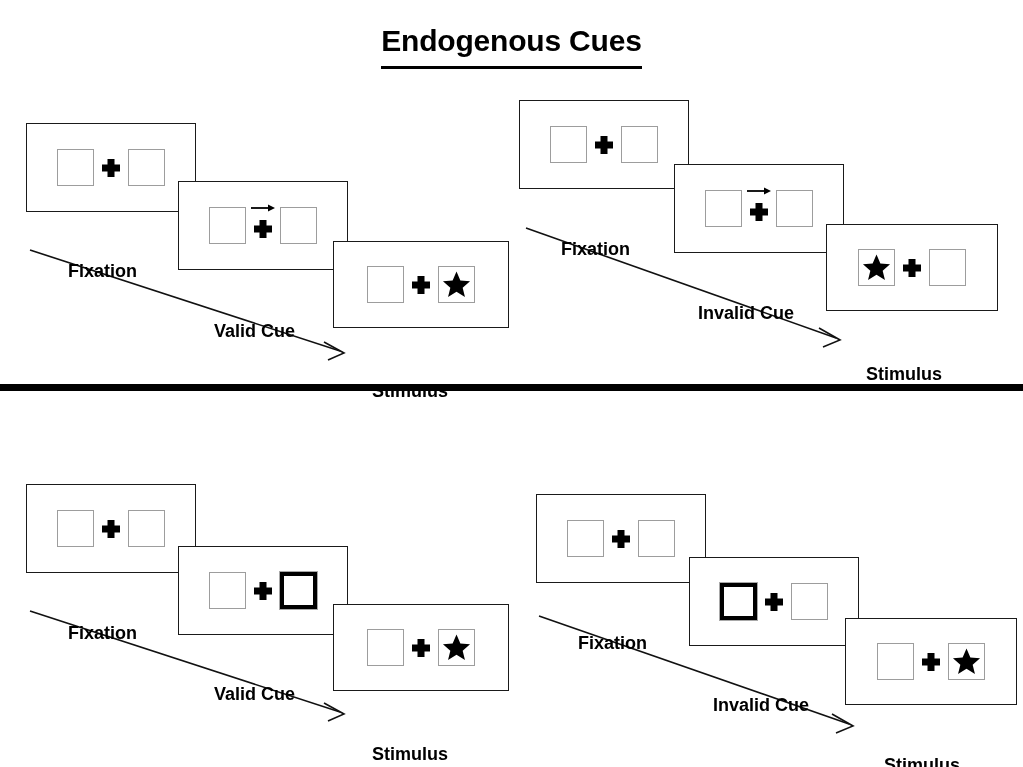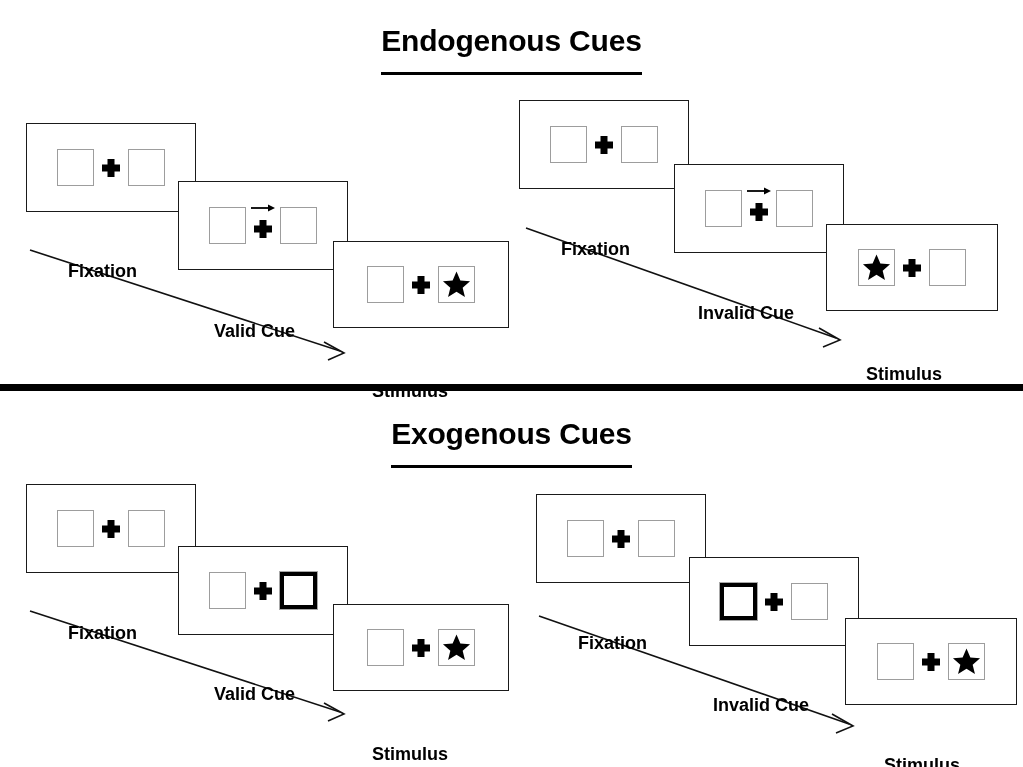--- a/index.html
+++ b/index.html
@@ -28,21 +28,21 @@
     position: absolute;
     width: 100%;
     text-align: center;
     font-weight: bold;
     font-size: 30px;
     letter-spacing: -0.2px;
     color: #000;
   }
   .section-title span {
     border-bottom: 3px solid #000;
-    padding-bottom: 14px;
+    padding-bottom: 8px;
     display: inline-block;
     line-height: 1.12;
   }
   #title-endogenous { top: 24px; left: 0; }
   #title-exogenous  { top: 417px; left: 0; }
 
   
   .divider {
     position: absolute;
     left: 0;
@@ -246,23 +246,20 @@
         </svg>
       </div>
       <div class="plus"></div>
       <div class="sbox"></div>
     </div>
   </div>
   <div class="caption" style="left:866px; top:321px;">Stimulus</div>
 
   <div class="divider" id="divider-main"></div>
 
-  <div class="section-title" id="title-exogenous">
-    <span>Exogenous Cues</span>
-  </div>
 
   <div class="flow-arrow" id="flow-exo-valid" style="left:28px; top:607px;">
     <svg width="330" height="120" viewBox="0 0 330 120">
       <line x1="2" y1="4" x2="312" y2="105" stroke="#111" stroke-width="1.6"></line>
       <polyline points="296,96 316,107 300,114" fill="none" stroke="#111" stroke-width="1.6"></polyline>
     </svg>
   </div>
 
   <div class="panel" style="left:26px; top:484px; width:170px; height:89px;">
     <div class="panel-inner">

